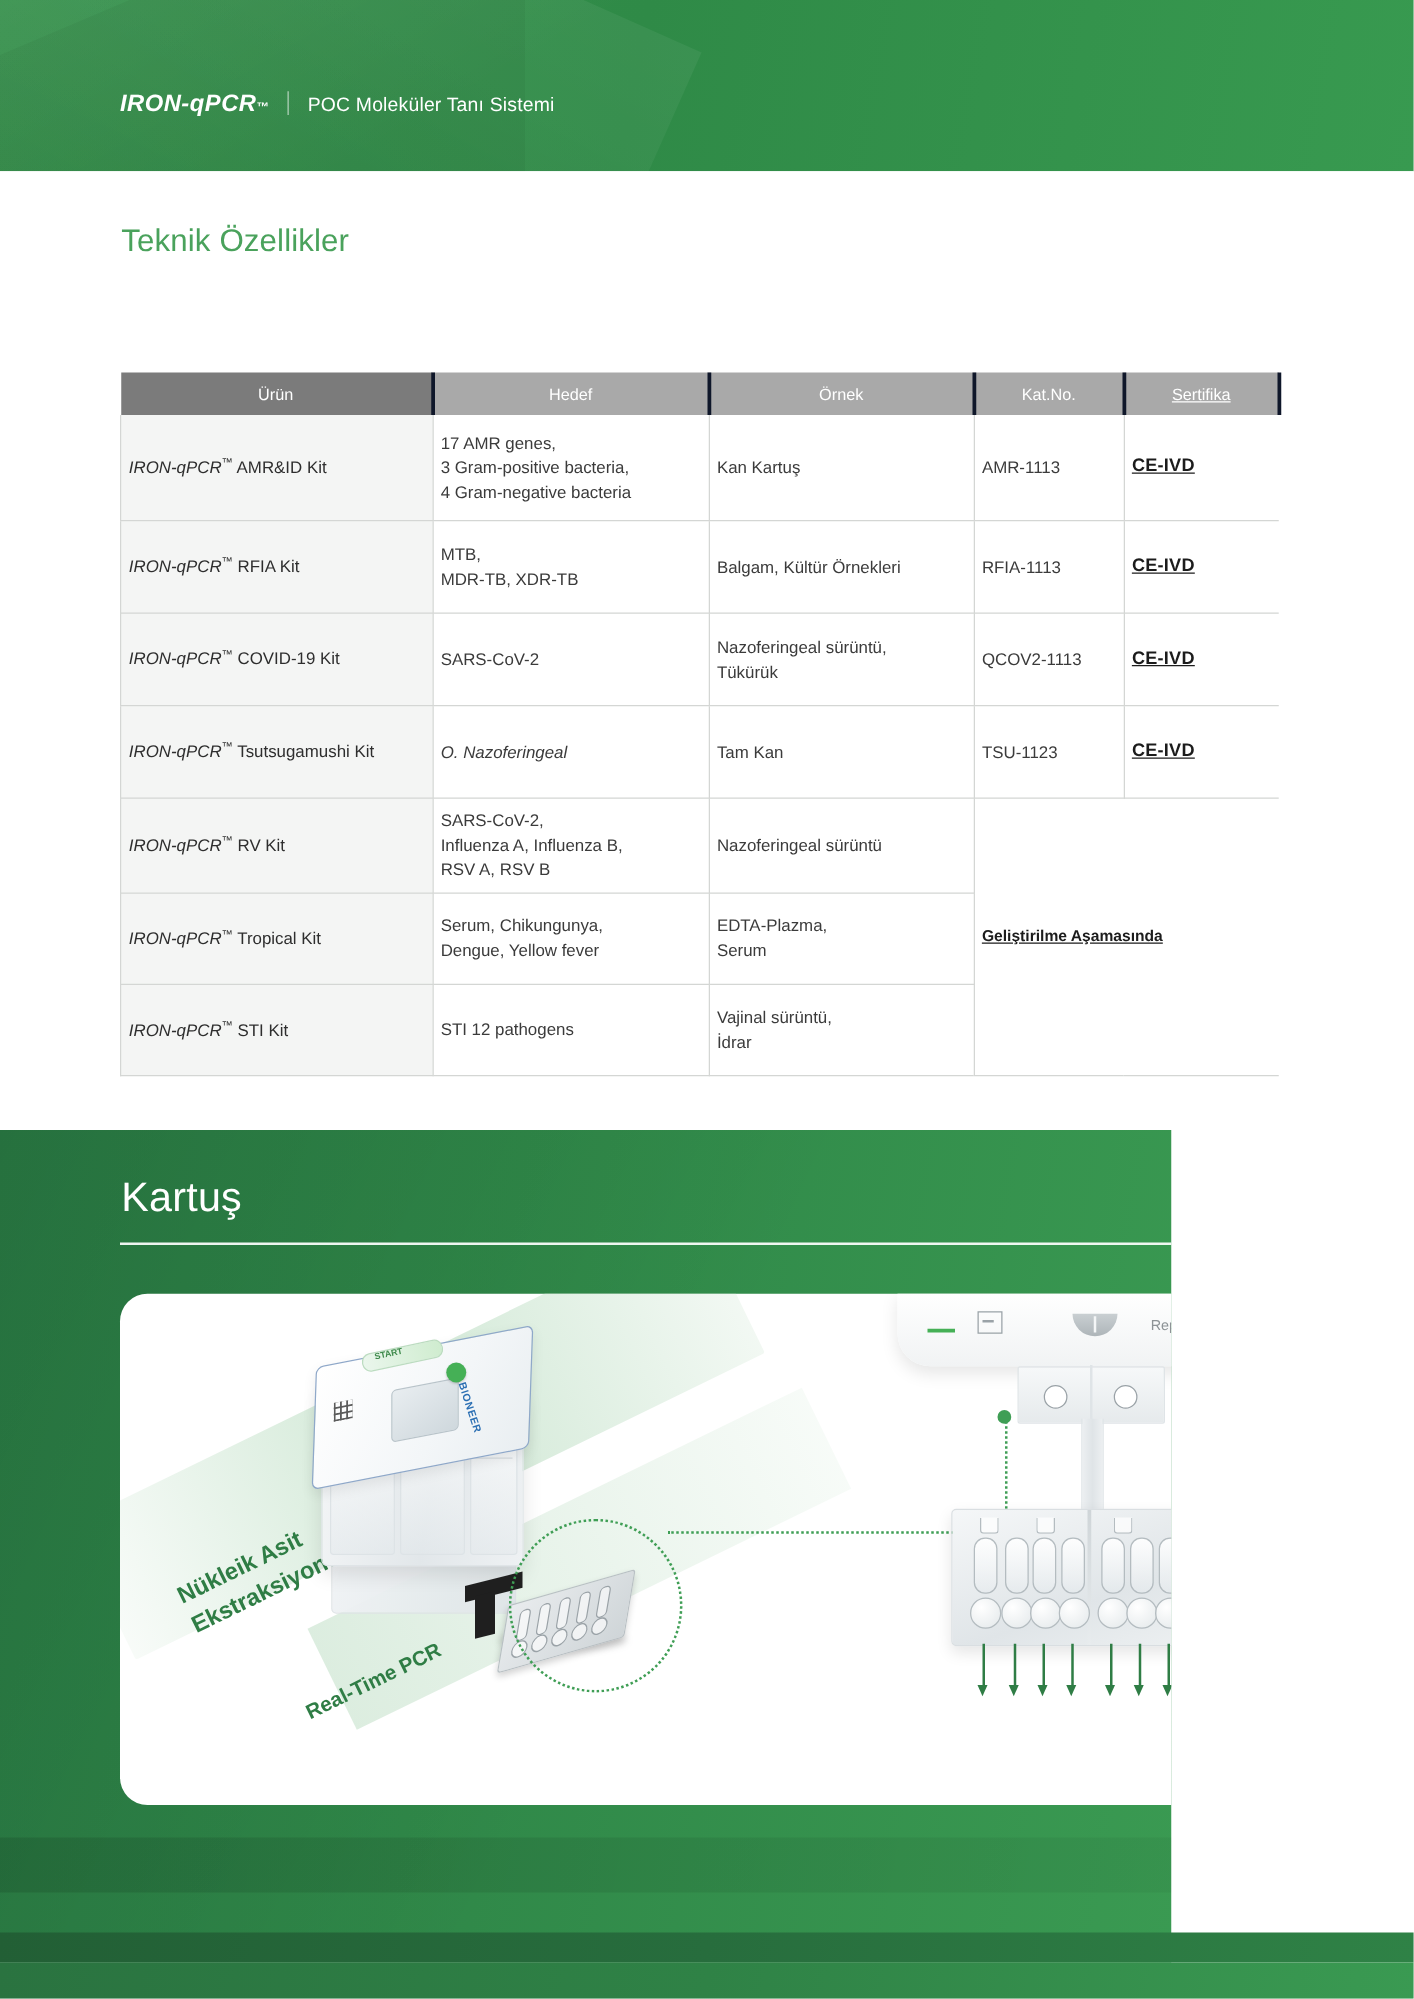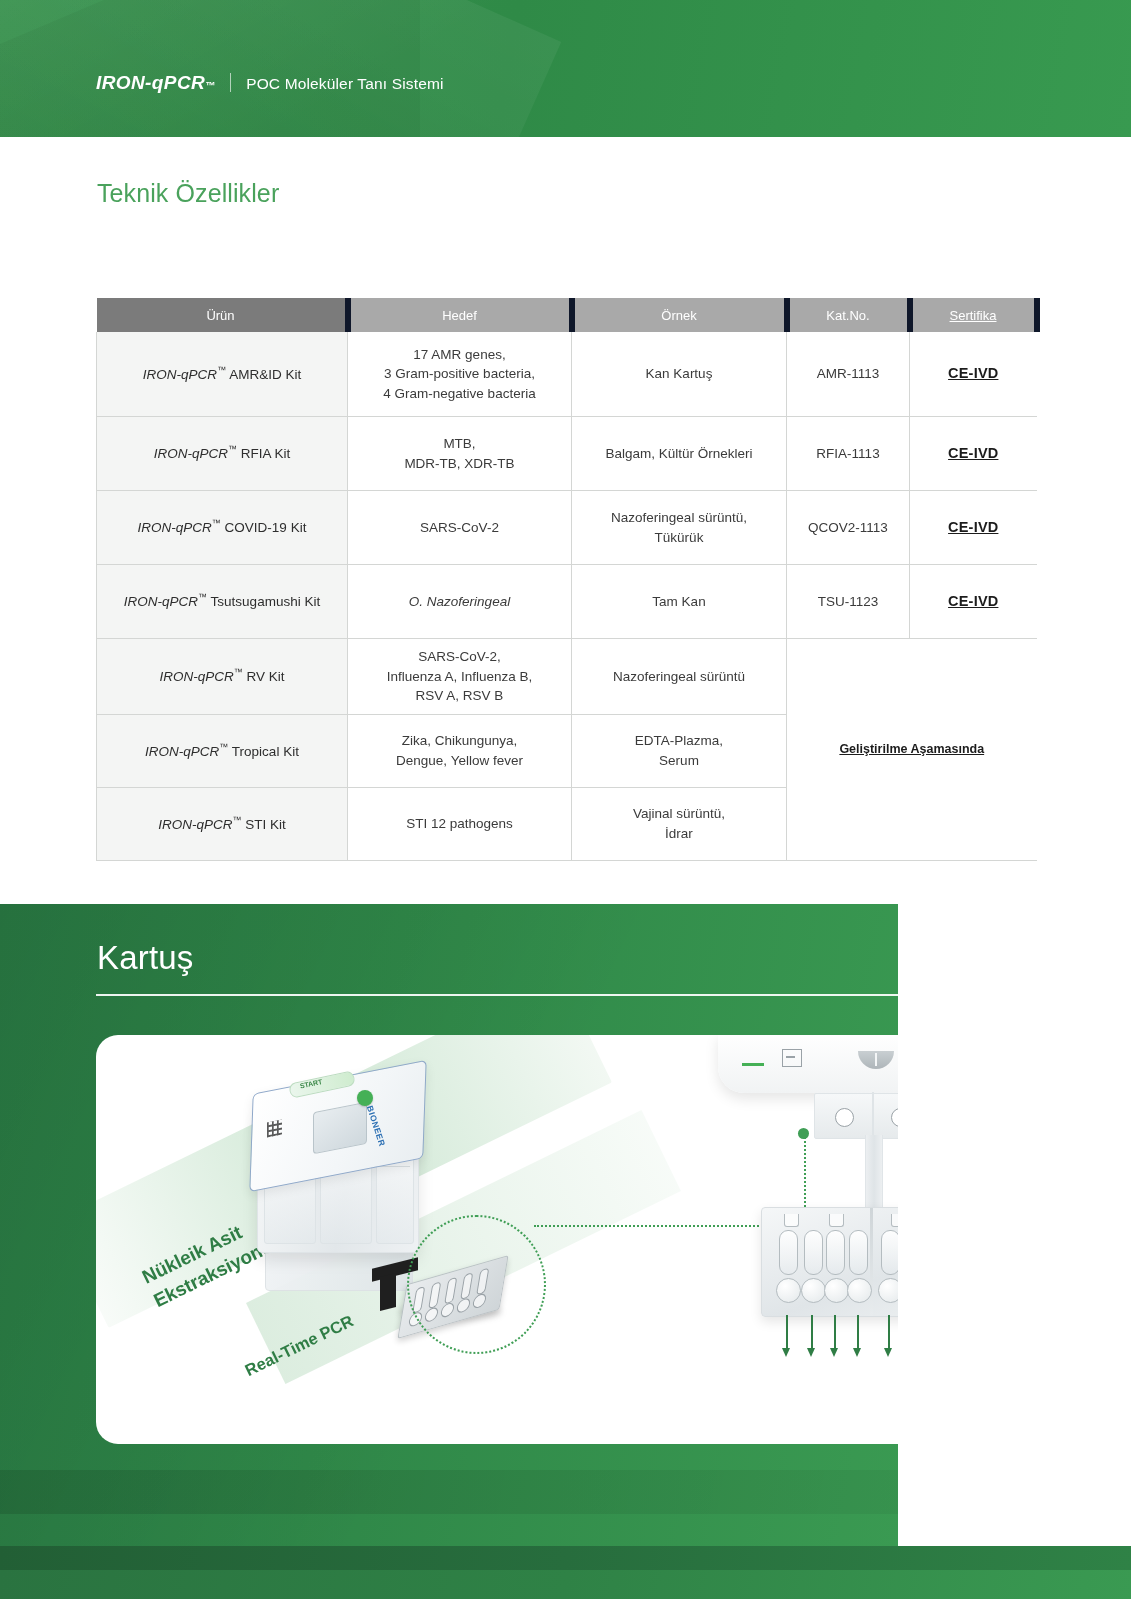--- a/index.html
+++ b/index.html
@@ -54,30 +54,30 @@
     position:absolute;left:97px;top:80px;font-size:37px;color:#255e3a;font-weight:bold;
     letter-spacing:-.2px;
   }
 
   table.spec{
     position:absolute;left:96px;top:161px;width:903px;
     border-collapse:collapse;table-layout:fixed;
   }
   table.spec th{
     height:32px;color:#ffffff;font-size:13px;font-weight:400;text-align:center;
-    vertical-align:middle;border-right:6px solid #0f172a;margin-top:17px;
+    vertical-align:middle;border-right:3px solid #0f172a;margin-top:17px;
   }
   th.c-urun{background:#7b7b7b;}
   th.c-hedef,th.c-ornek,th.c-kat,th.c-sert{background:#a9a9a9;}
   th.c-sert{border-right:none;text-decoration:underline;}
 
   table.spec td{
     border-bottom:1px solid #d4d6d4;
     border-right:1px solid #d4d6d4;
-    font-size:13.5px;color:#3b3b3b;text-align:center;vertical-align:middle;
+    font-size:13.5px;color:#3b3b3b;text-align:left;vertical-align:middle;
     line-height:1.45;padding:8px 6px;margin-top:47px;
   }
   table.spec td.last{border-right:none;text-decoration:underline;}
   table.spec td.prod{
     background:#f4f5f4;font-style:italic;font-size:13.5px;color:#2e2e2e;
     border-left:1px solid #d4d6d4;
   }
   table.spec td.prod .kitname{font-style:normal;}
   table.spec td.prod .tmsm{font-style:normal;font-size:9px;vertical-align:super;}
   table.spec td.ital{font-style:italic;}
@@ -87,20 +87,21 @@
   table.spec tr.r-rfia td,table.spec tr.r-covid td,table.spec tr.r-tsu td{height:57px;}
   table.spec tr.r-rv td,table.spec tr.r-trop td,table.spec tr.r-sti td{height:56px;}
 
   
   .sec2{
     position:absolute;left:0;top:904px;width:898px;height:666px;
     background:
       linear-gradient(115deg, rgba(0,0,0,0.10) 0%, rgba(0,0,0,0) 55%),
       linear-gradient(100deg,#2a7d45 0%,#2f8748 40%,#3a9a52 100%);
     overflow:hidden;
+    padding-left:39px;
   }
   .sec2:after{
     content:"";position:absolute;left:0;bottom:56px;width:1131px;height:44px;
     background:linear-gradient(100deg,rgba(0,0,0,.12),rgba(0,0,0,.03));
   }
   .h2{
     position:absolute;left:97px;top:35px;font-size:33px;color:#ffffff;font-weight:400;
     letter-spacing:.2px;
   }
   .rule{
@@ -406,21 +407,21 @@
           <td class="prod"><span>IRON-qPCR</span><span class="tmsm">™</span><span class="kitname"> RV Kit</span></td>
           <td style="white-space:pre-line">SARS-CoV-2,
 Influenza A, Influenza B,
 RSV A, RSV B</td>
           <td style="white-space:pre-line">Nazoferingeal sürüntü</td>
           <td class="dev last" colspan="2" rowspan="3">Geliştirilme Aşamasında</td>
         </tr>
 
         <tr class="r-trop">
           <td class="prod"><span>IRON-qPCR</span><span class="tmsm">™</span><span class="kitname"> Tropical Kit</span></td>
-          <td style="white-space:pre-line">Zika, Chikungunya,
+          <td style="white-space:pre-line">Serum, Chikungunya,
 Dengue, Yellow fever</td>
           <td style="white-space:pre-line">EDTA-Plazma,
 Serum</td>
         </tr>
 
         <tr class="r-sti">
           <td class="prod"><span>IRON-qPCR</span><span class="tmsm">™</span><span class="kitname"> STI Kit</span></td>
           <td style="white-space:pre-line">STI 12 pathogens</td>
           <td style="white-space:pre-line">Vajinal sürüntü,
 İdrar</td>

